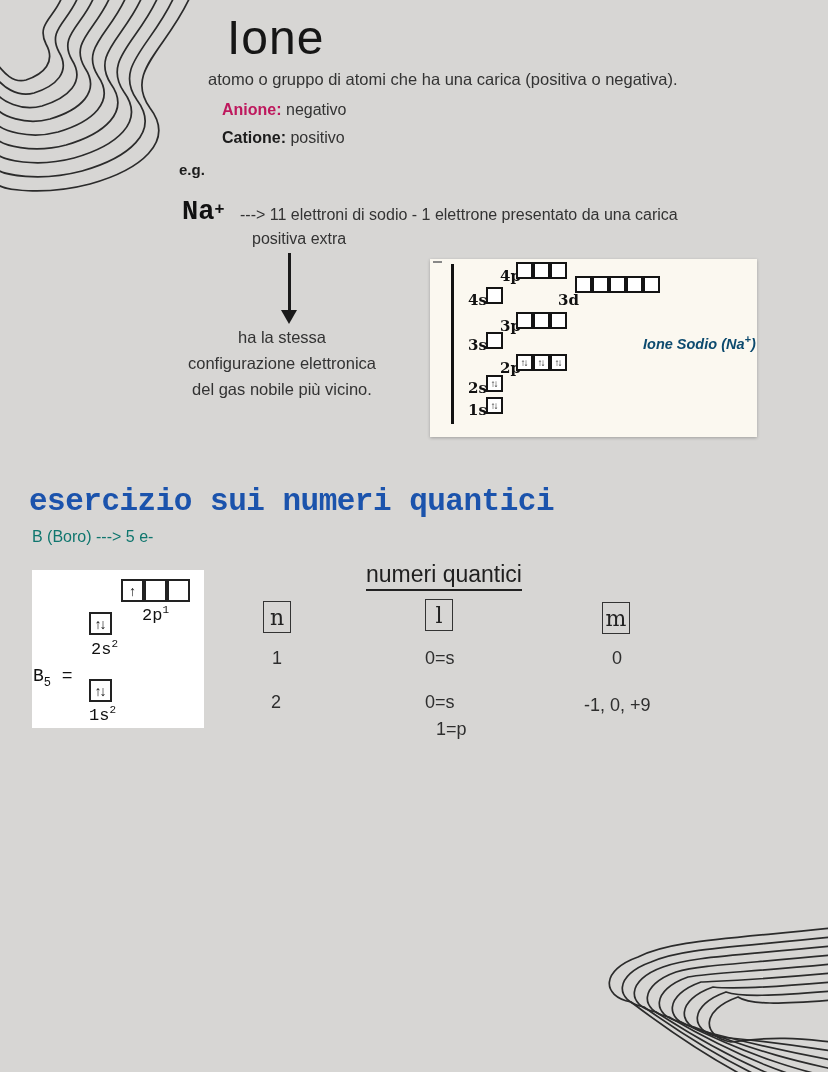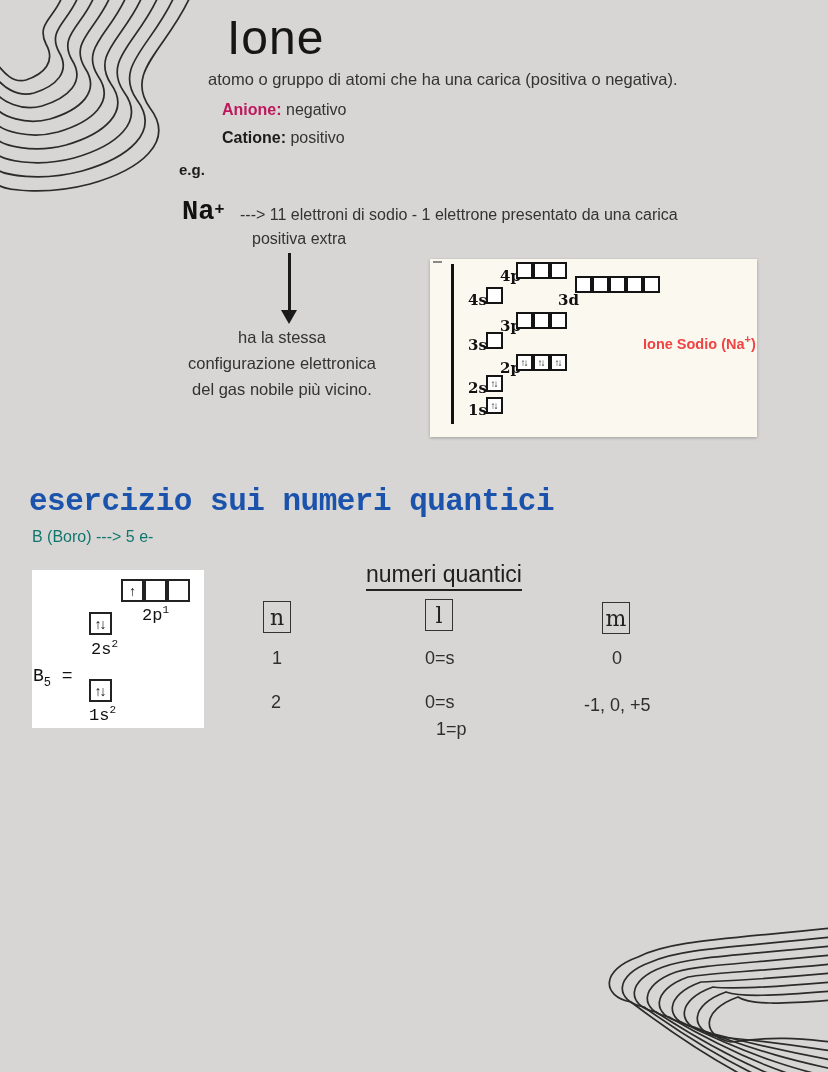--- a/index.html
+++ b/index.html
@@ -138,21 +138,21 @@
     <span class="abs lvl-label" style="left:38px;top:120px;">2s</span>
     <div class="abs boxrow" style="left:56px;top:116px;">
       <span class="nbox">↑↓</span>
     </div>
 
     <span class="abs lvl-label" style="left:38px;top:142px;">1s</span>
     <div class="abs boxrow" style="left:56px;top:138px;">
       <span class="nbox">↑↓</span>
     </div>
 
-    <div class="abs bold" style="left:213px;top:74px;font-size:14.5px;color:#ef4444;">
+    <div class="abs bold" style="left:213px;top:74px;font-size:14.5px;color:#0c4a6e;font-style:italic;">
       <span>Ione Sodio (Na</span><sup class="small">+</sup><span>)</span>
     </div>
   </div>
 
   <div class="abs serif bold" style="left:29px;top:484px;font-size:31px;color:#1b53ac;letter-spacing:-0.5px;">esercizio sui numeri quantici</div>
 
   <div class="abs hw" style="left:32px;top:528px;font-size:16px;color:#0f766e;">B (Boro) ---&gt; 5 e-</div>
 
   <div class="abs" style="left:32px;top:570px;width:172px;height:158px;background:#ffffff;">
     <div class="abs boxrow" style="left:89px;top:9px;">
@@ -189,21 +189,21 @@
   <span class="abs hdrbox" style="left:425px;top:599px;">l</span>
   <span class="abs hdrbox" style="left:602px;top:602px;">m</span>
 
   <div class="abs cell" style="left:272px;top:648px;">1</div>
   <div class="abs cell" style="left:425px;top:648px;">0=s</div>
   <div class="abs cell" style="left:612px;top:648px;">0</div>
 
   <div class="abs cell" style="left:271px;top:692px;">2</div>
   <div class="abs cell" style="left:425px;top:692px;">0=s</div>
   <div class="abs cell" style="left:436px;top:719px;">1=p</div>
-  <div class="abs cell" style="left:584px;top:695px;">-1, 0, +5</div>
+  <div class="abs cell" style="left:584px;top:695px;">-1, 0, +9</div>
 
   <svg class="decor abs" style="left:580px;top:900px;" width="248" height="172" viewBox="0 0 248 172">
     <path d="M252,100 C200,104 170,105 158,97 C121,110 121,136 151,142 C200,135 230,140 252,142"></path>
     <path d="M252,91 C192,96 160,97 146,92 C109,105 109,131 139,137 C196,142 230,148 252,151"></path>
     <path d="M252,82 C184,88 150,89 133,87 C96,100 96,126 126,132 C192,149 230,156 252,160"></path>
     <path d="M252,73 C176,80 140,81 121,82 C84,95 84,121 114,127 C188,156 230,164 252,169"></path>
     <path d="M252,64 C168,72 130,73 108,77 C71,90 71,116 101,122 C184,163 230,172 252,178"></path>
     <path d="M252,55 C160,64 120,65 96,72 C59,85 59,111 89,117 C180,170 230,180 252,187"></path>
     <path d="M252,46 C152,56 110,57 83,67 C46,80 46,106 76,112 C176,177 230,188 252,196"></path>
     <path d="M252,37 C144,48 100,49 71,62 C34,75 34,101 64,107 C172,184 230,196 252,205"></path>

